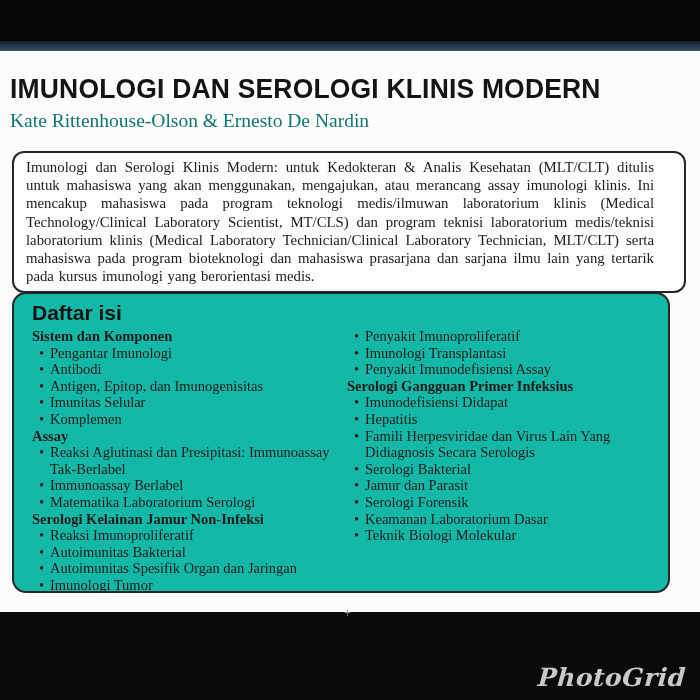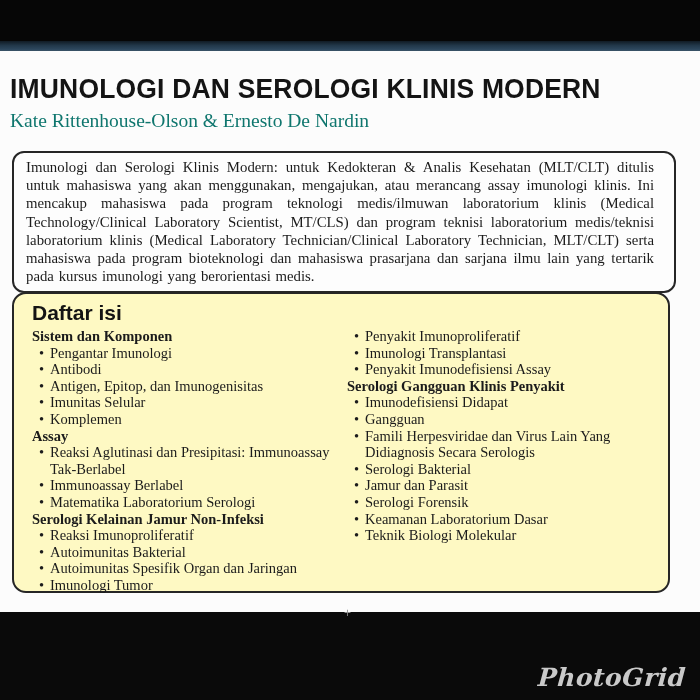--- a/index.html
+++ b/index.html
@@ -31,33 +31,33 @@
     transform: scaleX(0.98); transform-origin: left;
     white-space: nowrap;
   }
   .authors {
     position: absolute; left: 10px; top: 110px; width: 660px;
     font-size: 19.5px; color: #0f766e;
   }
   .desc-box {
     position: absolute; left: 12px; top: 151px; width: 628px;
     border: 2px solid #262626; border-radius: 12px;
-    padding: 5px 20px 6px 12px;
+    padding: 5px 30px 6px 12px;
     background: #fdfdfd;
   }
   .desc-text {
     font-size: 14.8px; line-height: 18.2px;
     text-align: justify; text-justify: inter-word;
     word-spacing: 1px;
   }
   .toc-box {
     position: absolute; left: 12px; top: 292px; width: 620px; height: 270px;
     border: 2px solid #262626; border-radius: 14px;
     padding: 7px 16px 20px 18px;
-    background: #fef9c3;
+    background: #14b8a6;
   }
   .toc-heading {
     font-family: "Liberation Sans", sans-serif;
     font-size: 21px; font-weight: bold; color: #141414;
     margin: 0 0 3px 0;
   }
   .toc-columns { display: flex; }
   .toc-col { font-size: 14.5px; line-height: 16.6px; }
   .toc-col-left  { width: 315px; flex: 0 0 315px; }
   .toc-col-right { width: 305px; flex: 0 0 305px; }
@@ -162,28 +162,28 @@
           <span class="toc-text">Penyakit Imunoproliferatif</span>
         </div>
         <div class="toc-row bullet">
           <span class="bullet">•</span>
           <span class="toc-text">Imunologi Transplantasi</span>
         </div>
         <div class="toc-row bullet">
           <span class="bullet">•</span>
           <span class="toc-text">Penyakit Imunodefisiensi Assay</span>
         </div>
-        <div class="toc-row header">Serologi Gangguan Klinis Penyakit</div>
+        <div class="toc-row header">Serologi Gangguan Primer Infeksius</div>
         <div class="toc-row bullet">
           <span class="bullet">•</span>
           <span class="toc-text">Imunodefisiensi Didapat</span>
         </div>
         <div class="toc-row bullet">
           <span class="bullet">•</span>
-          <span class="toc-text">Gangguan</span>
+          <span class="toc-text">Hepatitis</span>
         </div>
         <div class="toc-row bullet">
           <span class="bullet">•</span>
           <span class="toc-text">Famili Herpesviridae dan Virus Lain Yang Didiagnosis Secara Serologis</span>
         </div>
         <div class="toc-row bullet">
           <span class="bullet">•</span>
           <span class="toc-text">Serologi Bakterial</span>
         </div>
         <div class="toc-row bullet">

